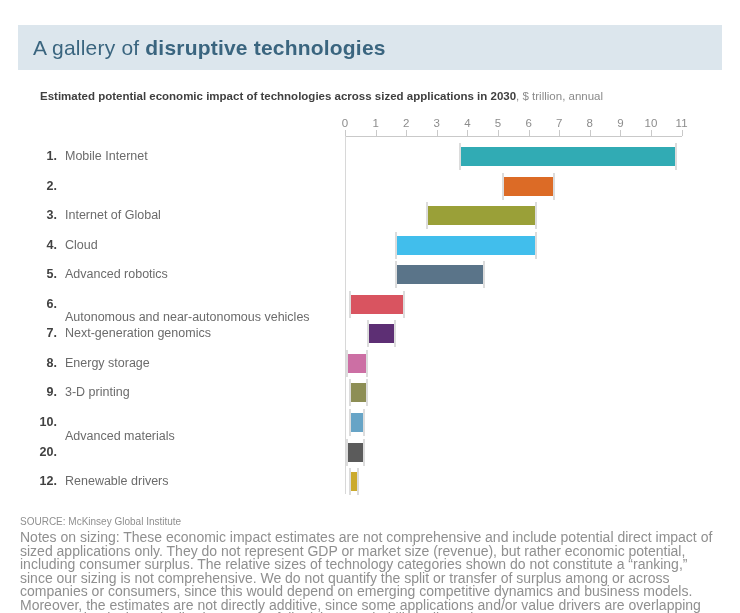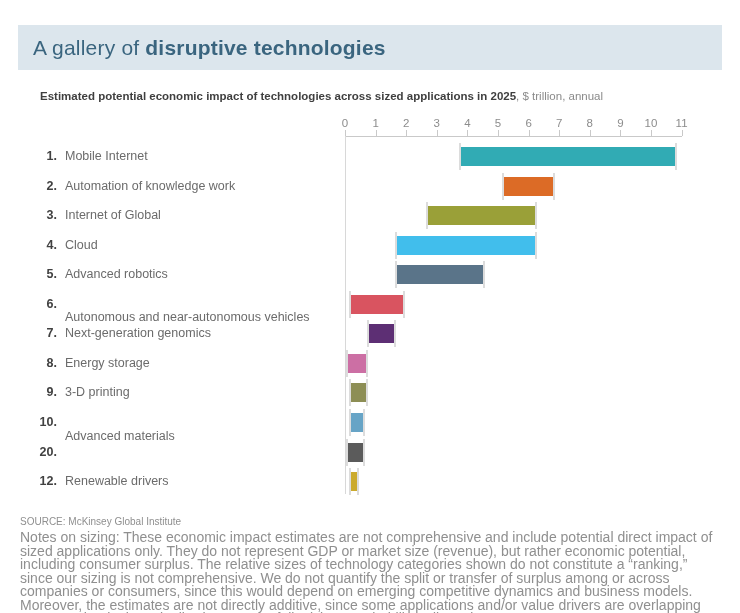--- a/index.html
+++ b/index.html
@@ -29,21 +29,21 @@
 </style>
 </head>
 <body>
 
 <div class="page">
 
   <div class="header-band">
     <div class="header-title"><span>A gallery of </span><b>disruptive technologies</b></div>
   </div>
 
-  <div class="subtitle"><b>Estimated potential economic impact of technologies across sized applications in 2025</b><span>, $ trillion, annual</span></div>
+  <div class="subtitle"><b>Estimated potential economic impact of technologies across sized applications in 2030</b><span>, $ trillion, annual</span></div>
 
   <div class="chart" id="chart">
       <div class="axis-h" style="left: 345px; top: 136px; width: 336.6px;"></div>
       <div class="axis-v" style="left: 345px; top: 136px; height: 358px;"></div>
       <div class="axis-label" style="left: 345px;">0</div>
       <div class="tick" style="left: 345px;"></div>
       <div class="axis-label" style="left: 375.6px;">1</div>
       <div class="tick" style="left: 375.6px;"></div>
       <div class="axis-label" style="left: 406.2px;">2</div>
       <div class="tick" style="left: 406.2px;"></div>
@@ -64,21 +64,20 @@
       <div class="axis-label" style="left: 651px;">10</div>
       <div class="tick" style="left: 651px;"></div>
       <div class="axis-label" style="left: 681.6px;">11</div>
       <div class="tick" style="left: 681.6px;"></div>
       <div class="cat-rank" style="top: 149px;">1.</div>
       <div class="cat-label" style="top: 149px;">Mobile Internet</div>
       <div class="whisker" style="left: 459.28px; top: 143px; height: 27px;"></div>
       <div class="whisker" style="left: 675.48px; top: 143px; height: 27px;"></div>
       <div class="bar" style="left: 461.28px; top: 147px; width: 214.2px; background: rgb(49, 171, 180);"></div>
       <div class="cat-rank" style="top: 178.55px;">2.</div>
-      <div class="cat-label" style="top: 178.55px;">Automation of knowledge work</div>
       <div class="whisker" style="left: 502.12px; top: 172.55px; height: 27px;"></div>
       <div class="whisker" style="left: 553.08px; top: 172.55px; height: 27px;"></div>
       <div class="bar" style="left: 504.12px; top: 176.55px; width: 48.96px; background: rgb(220, 107, 38);"></div>
       <div class="cat-rank" style="top: 208.1px;">3.</div>
       <div class="cat-label" style="top: 208.1px;">Internet of Global</div>
       <div class="whisker" style="left: 425.62px; top: 202.1px; height: 27px;"></div>
       <div class="whisker" style="left: 534.72px; top: 202.1px; height: 27px;"></div>
       <div class="bar" style="left: 427.62px; top: 206.1px; width: 107.1px; background: rgb(154, 160, 56);"></div>
       <div class="cat-rank" style="top: 237.65px;">4.</div>
       <div class="cat-label" style="top: 237.65px;">Cloud</div>

